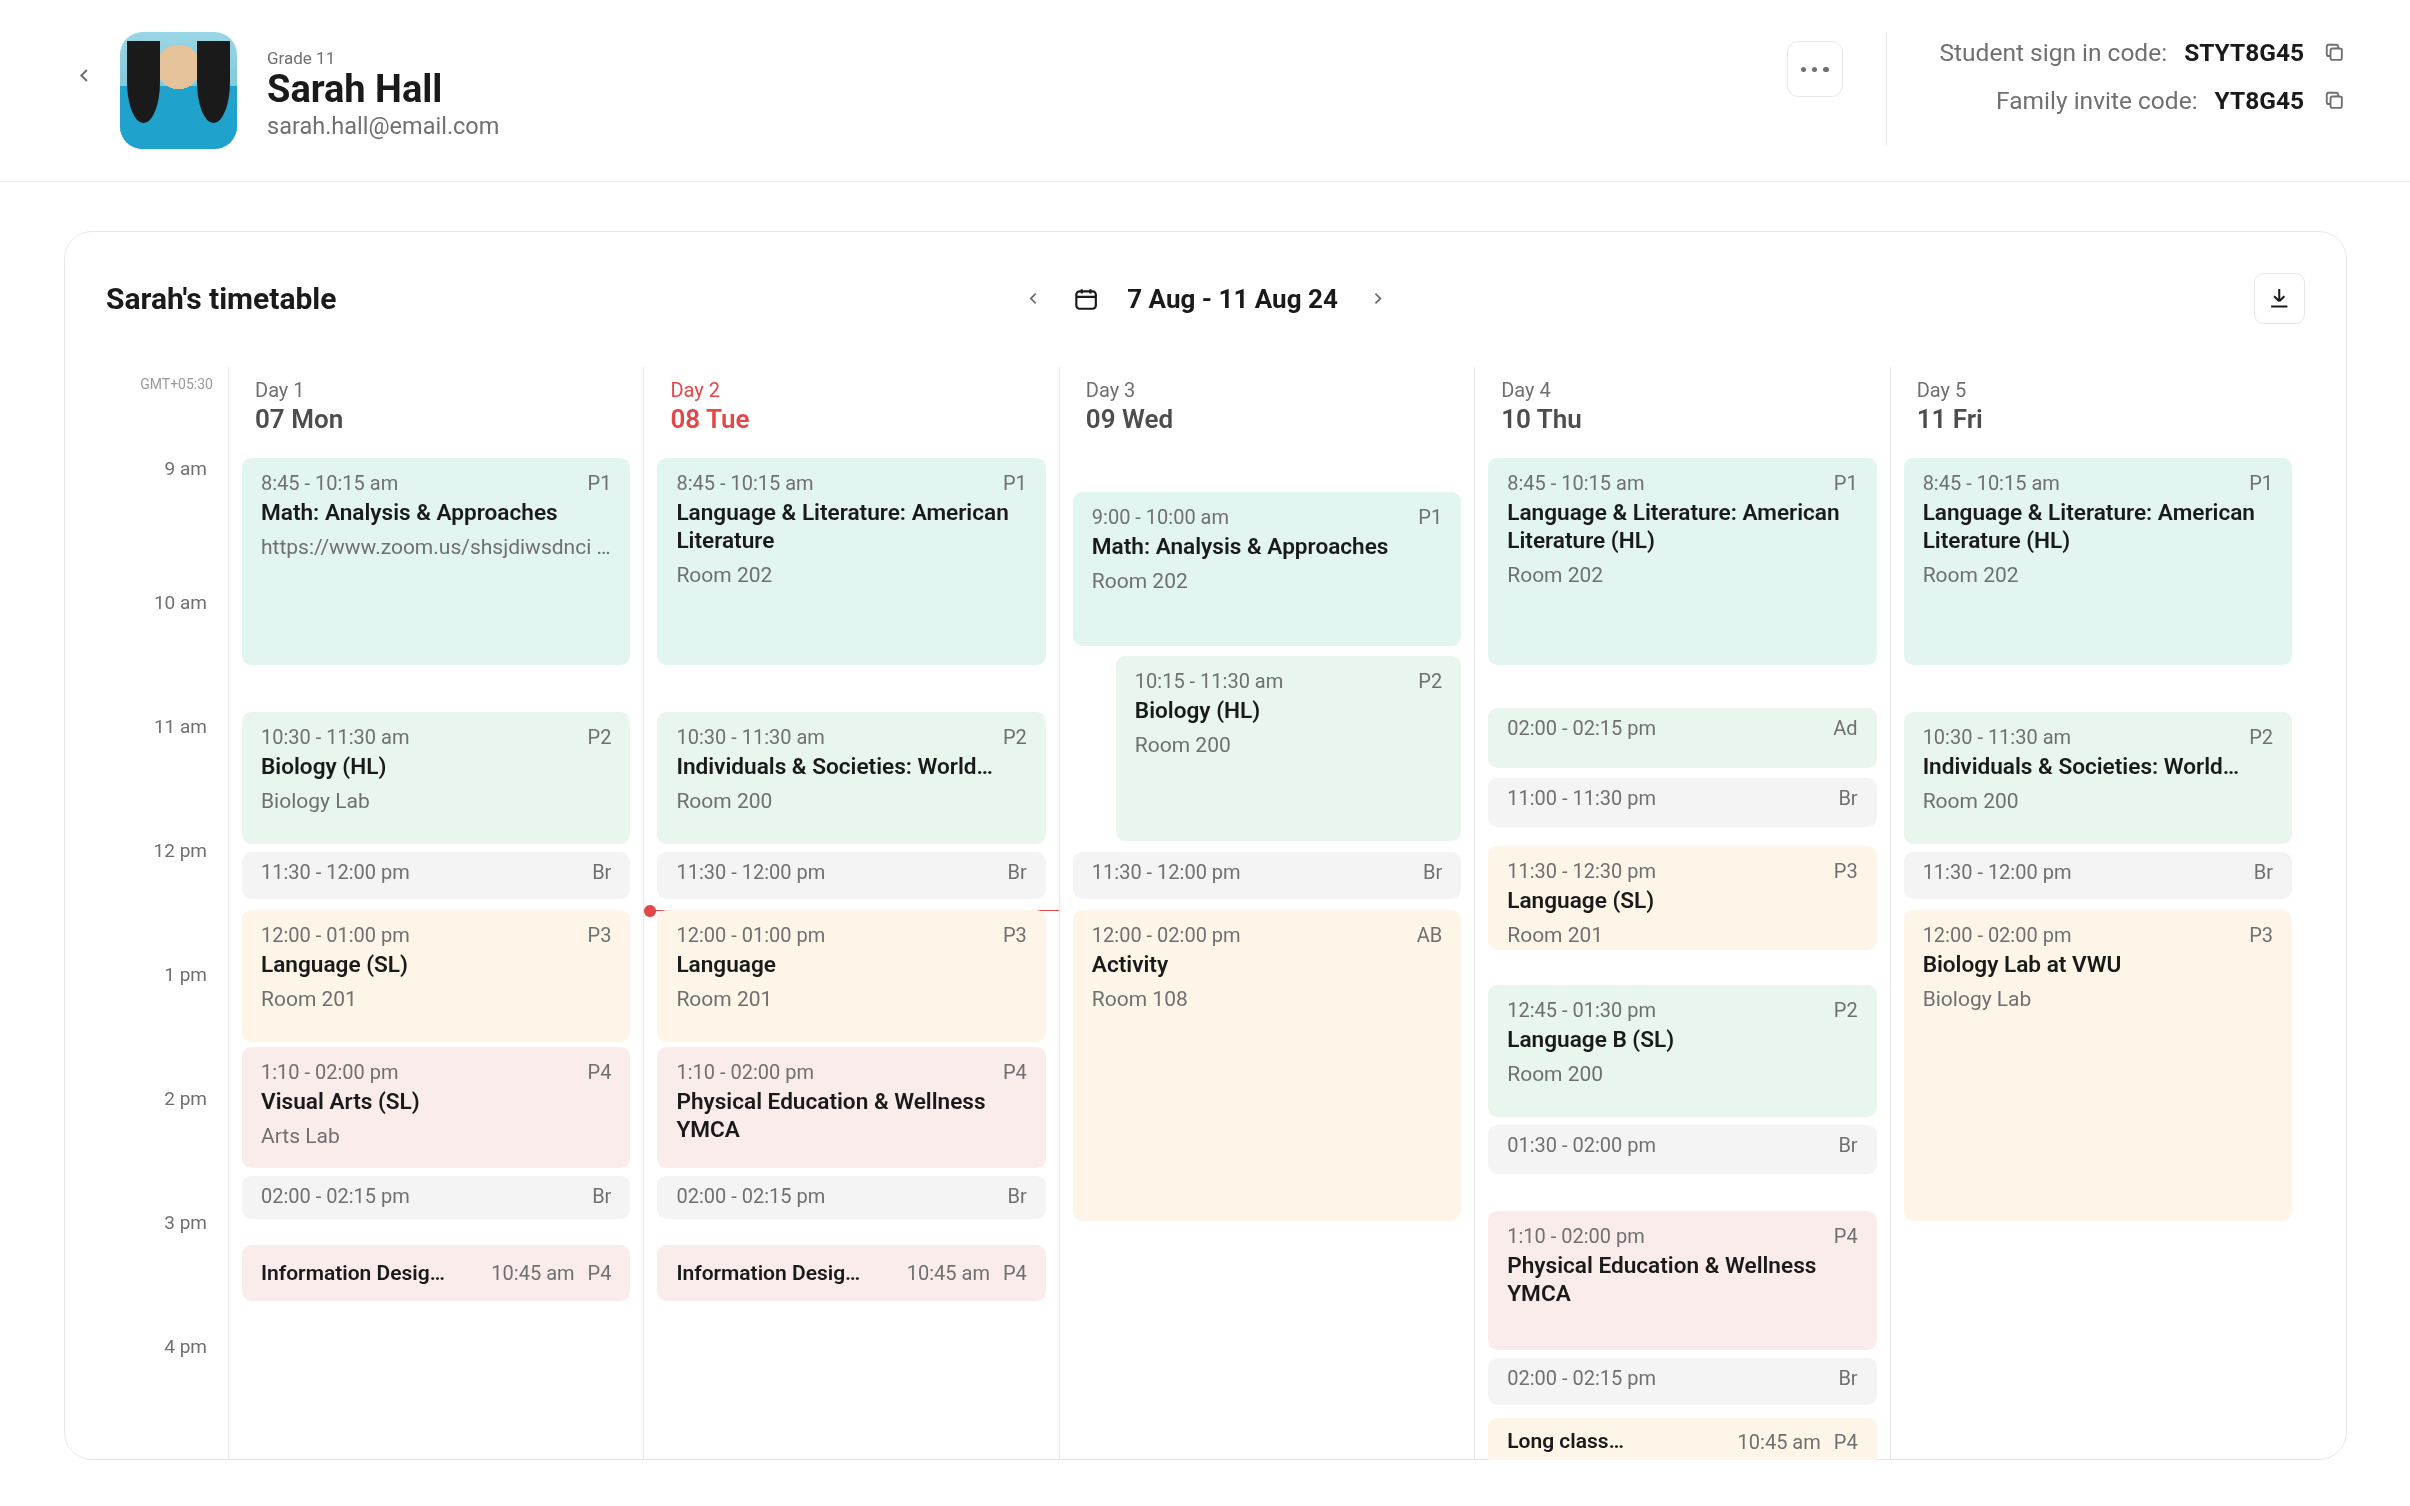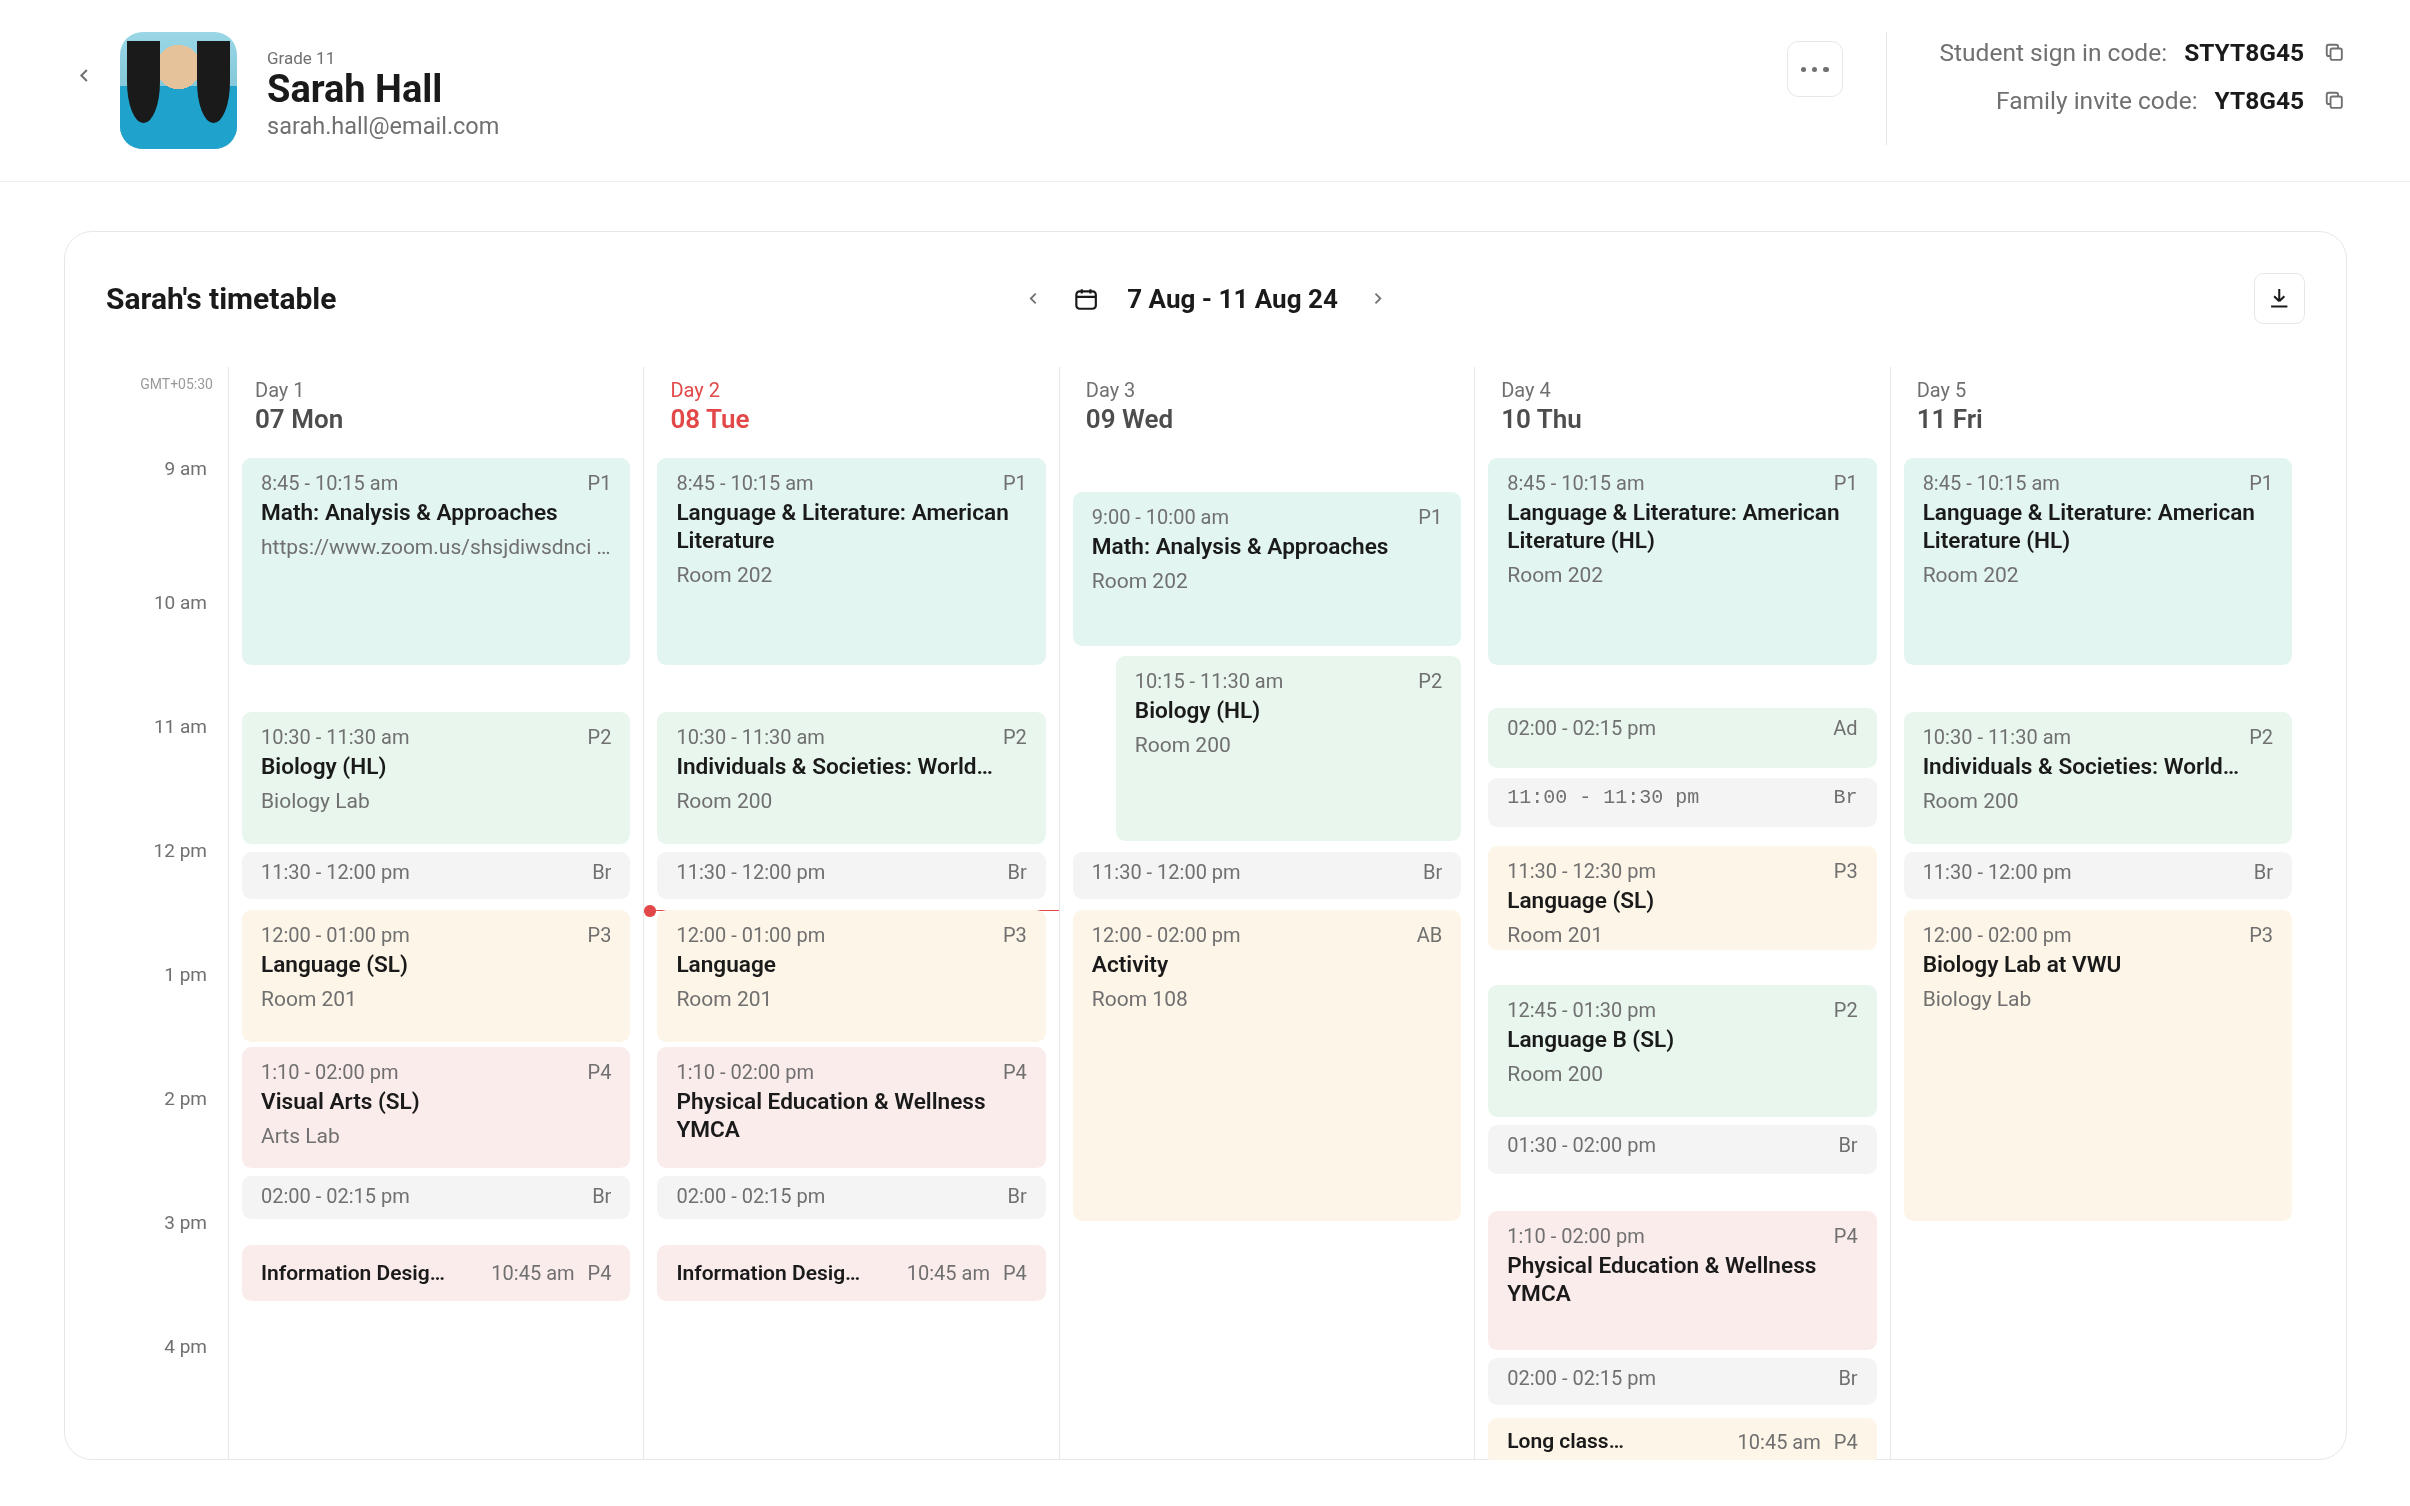--- a/index.html
+++ b/index.html
@@ -359,21 +359,21 @@
               </div>
               <div class="ttl">Language &amp; Literature: American Literature (HL)</div>
               <div class="sub">Room 202</div>
             </div>
             <div class="ev c-mint tight" style="top: 250px; height: 60px;">
               <div class="row1">
                 <div class="time">02:00 - 02:15 pm</div>
                 <div class="tag">Ad</div>
               </div>
             </div>
-            <div class="ev c-grey tight" style="top: 320px; height: 49px; font-family: Liberation Mono, monospace;">
+            <div class="ev c-grey tight" style="top: 320px; height: 49px;">
               <div class="row1">
                 <div class="time">11:00 - 11:30 pm</div>
                 <div class="tag">Br</div>
               </div>
             </div>
             <div class="ev c-cream" style="top: 388px; height: 104px;">
               <div class="row1">
                 <div class="time">11:30 - 12:30 pm</div>
                 <div class="tag">P3</div>
               </div>

